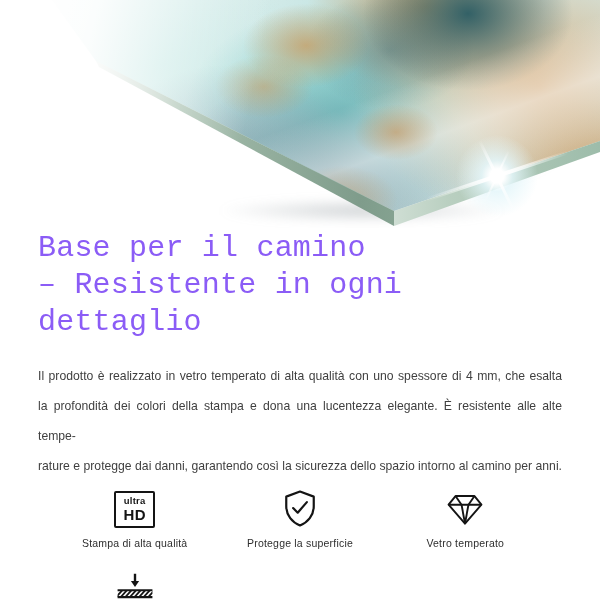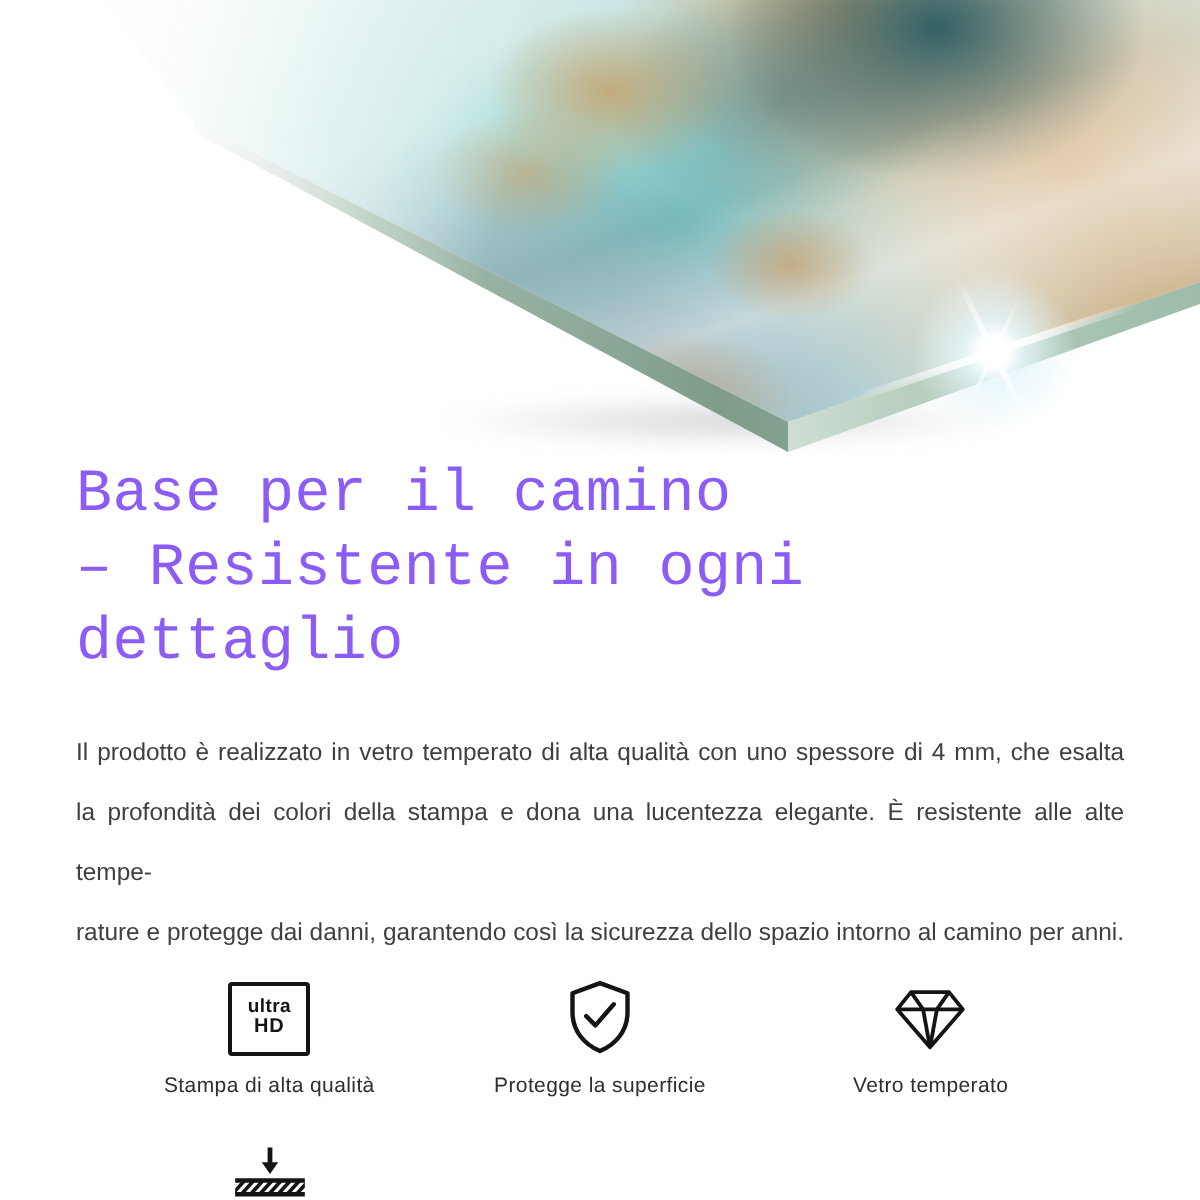--- a/index.html
+++ b/index.html
@@ -95,21 +95,21 @@
   .icon-wrap{height:48px;display:flex;align-items:center;justify-content:center;}
   .feature .flabel{margin-top:4px;font-size:10.5px;color:#2e2e2e;letter-spacing:.2px;white-space:nowrap;}
   .feature svg{display:block;}
 
   .uhd-box{
     width:37px;height:33px;border:2.5px solid #141414;border-radius:2px;
     display:flex;flex-direction:column;align-items:center;justify-content:center;
     color:#141414;line-height:1;
   }
   .uhd-top{font-size:9.5px;font-weight:bold;letter-spacing:.2px;}
-  .uhd-bottom{font-size:10px;font-weight:bold;letter-spacing:.4px;margin-top:1px;}
+  .uhd-bottom{font-size:15px;font-weight:bold;letter-spacing:.4px;margin-top:1px;}
 </style>
 </head>
 <body>
 
 <div class="page">
 
   <div class="hero">
     <div class="panel-shadow"></div>
     <div class="panel-shadow-right"></div>
     <div class="glass-face"></div>

